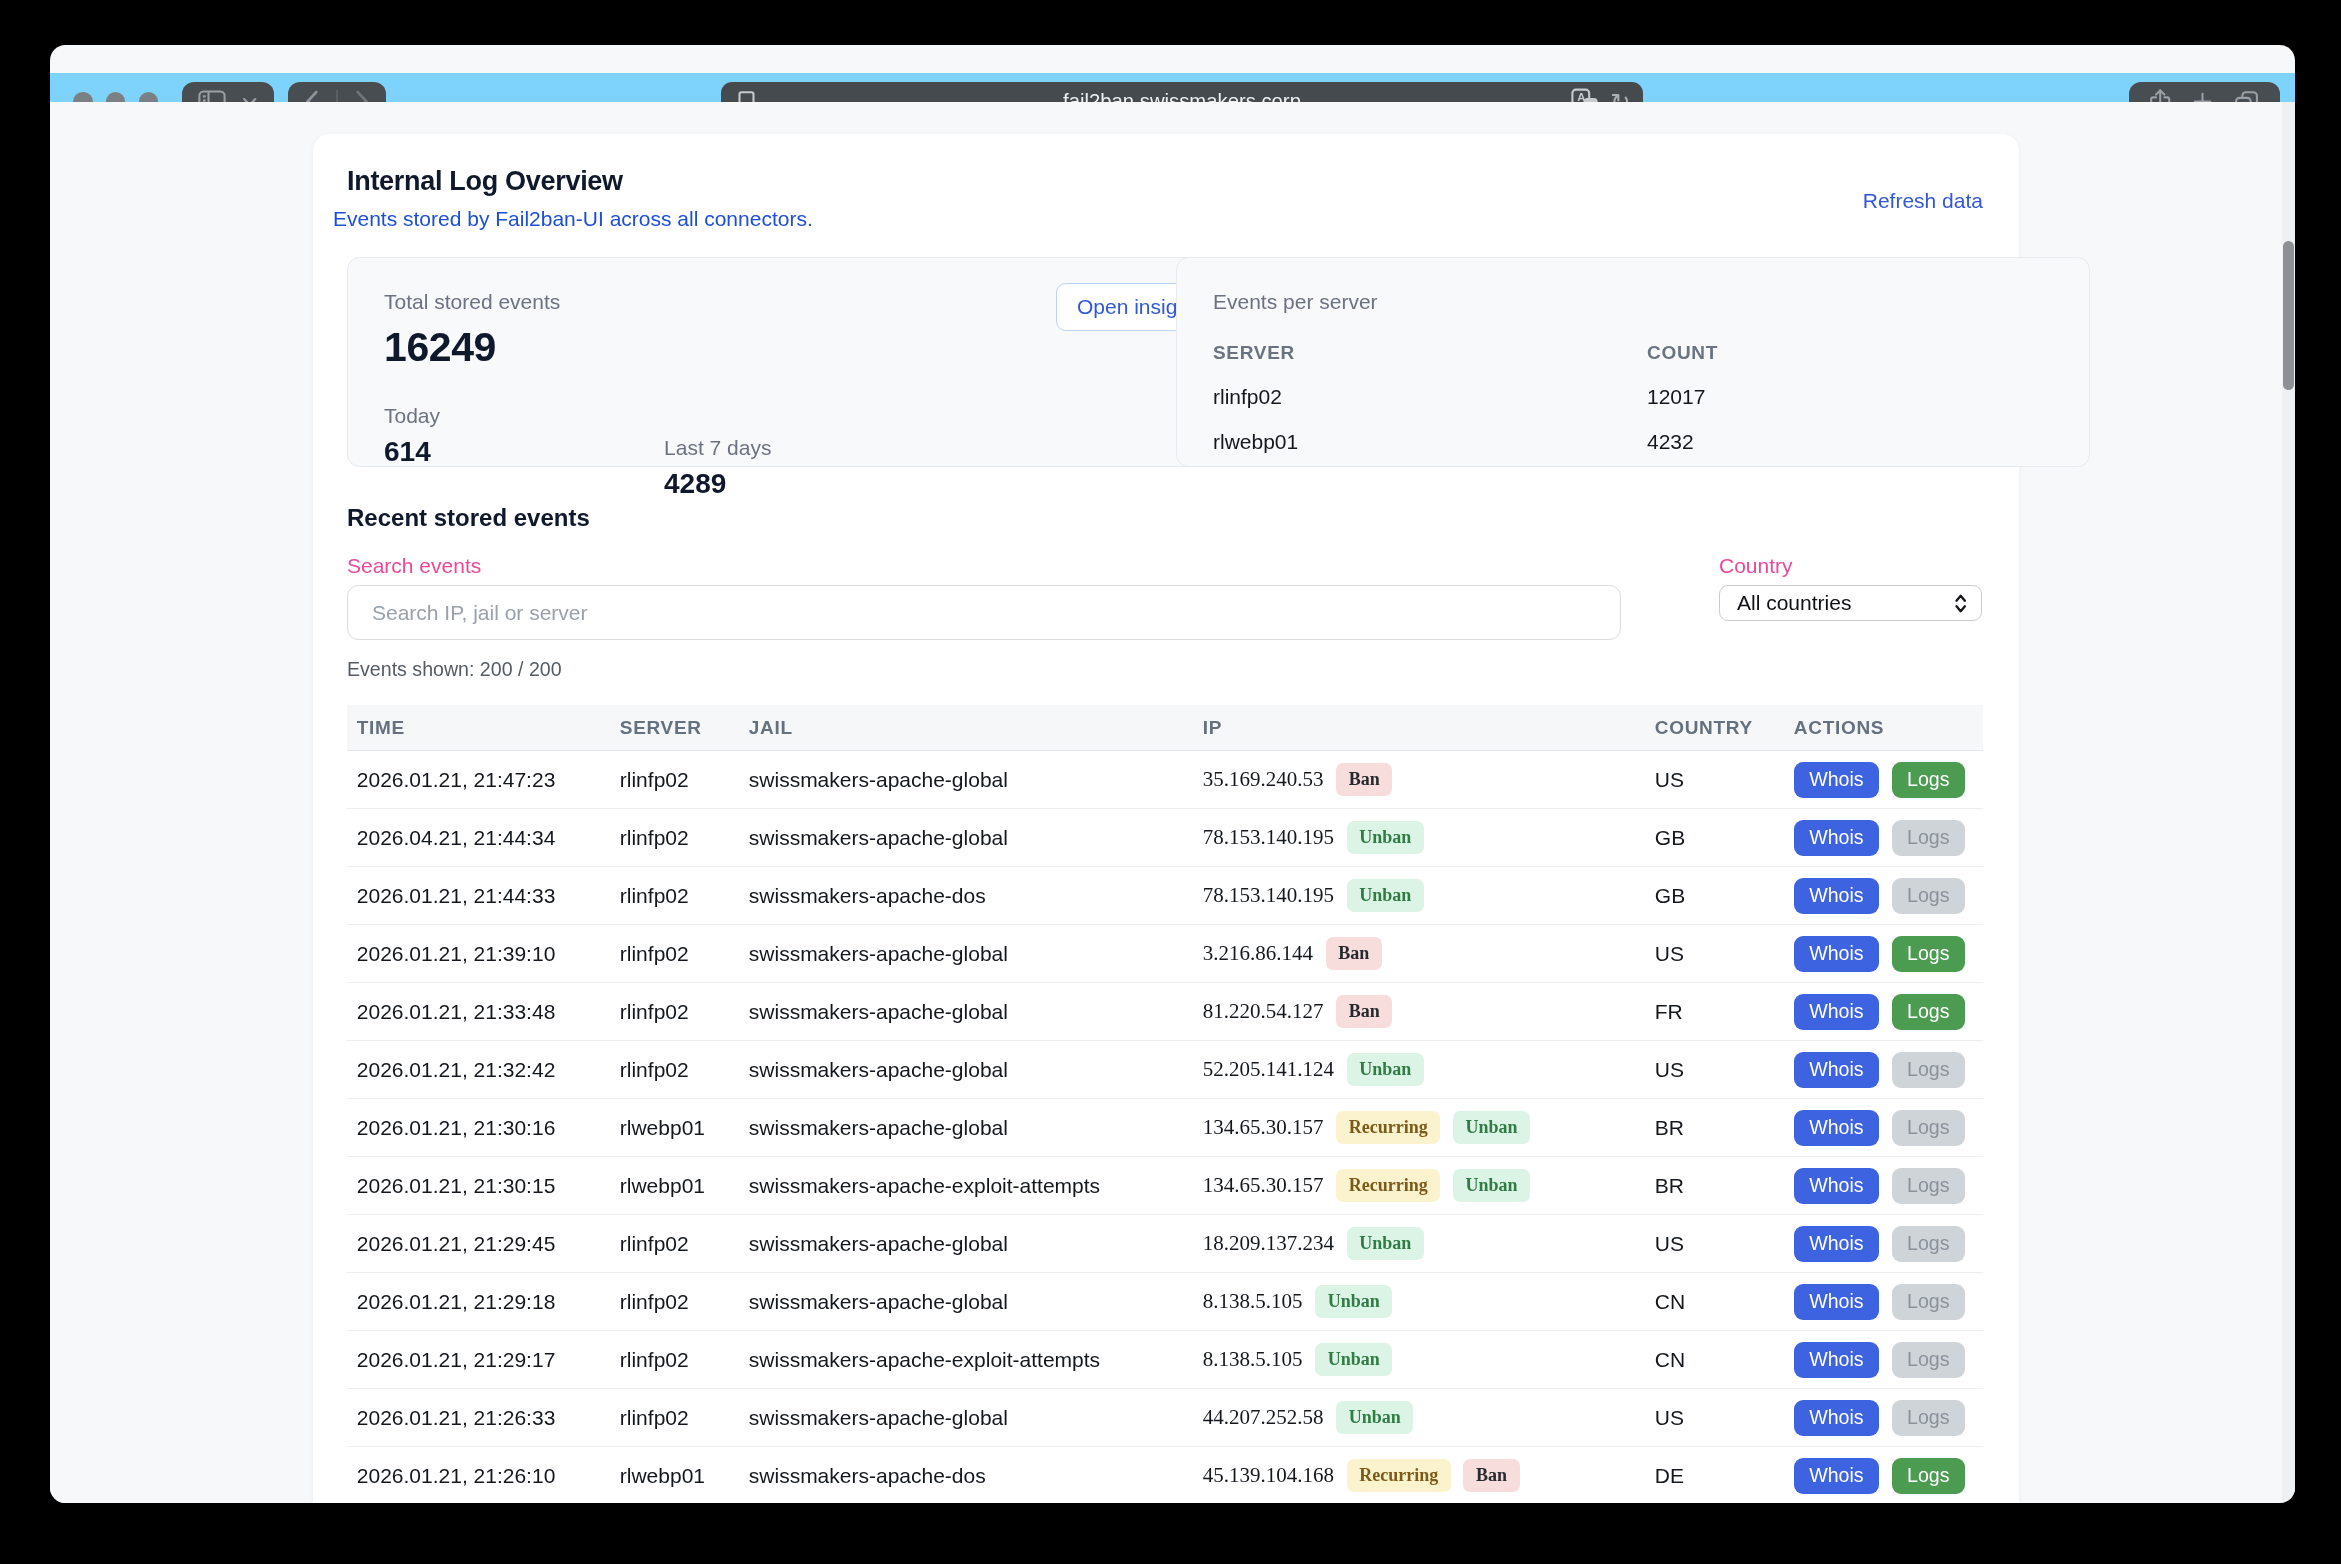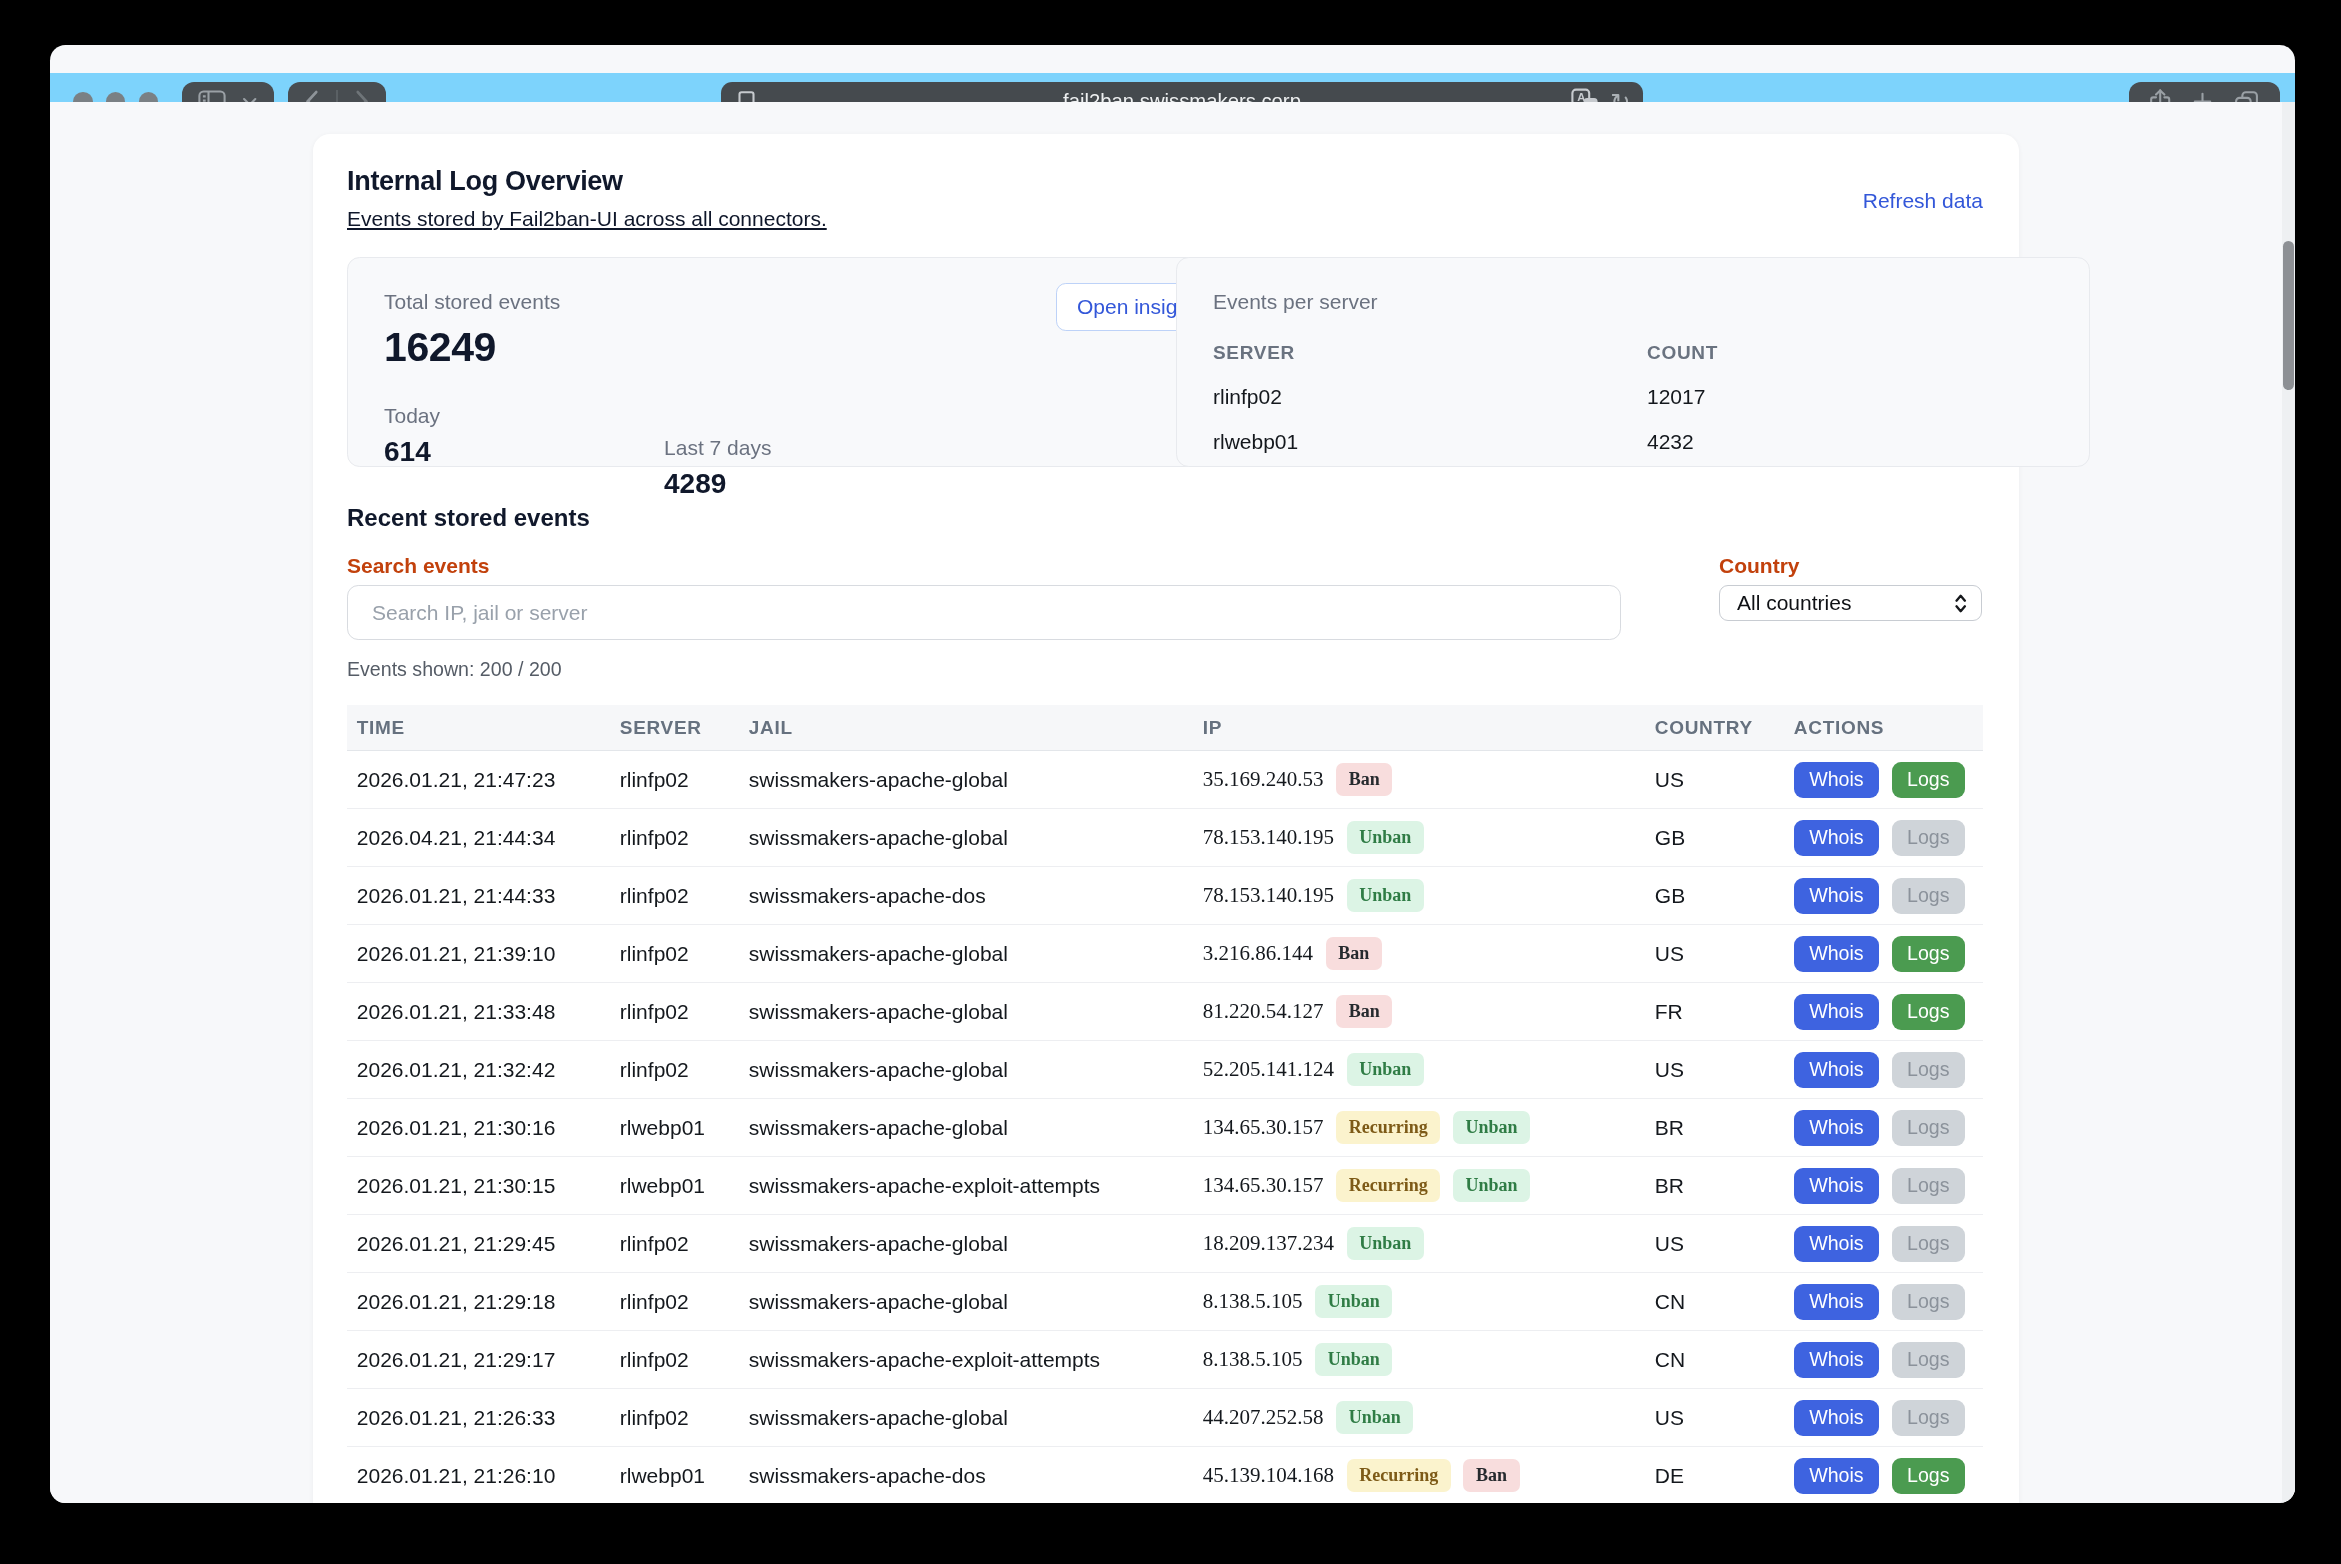--- a/index.html
+++ b/index.html
@@ -28,21 +28,21 @@
   .url-right { position:absolute; right:12.6px; display:flex; gap:11.2px; align-items:center; }
   .reload-glyph { font-size:24px; color:#aab0b4; line-height:1; }
 
   
   .content { position:absolute; top:57px; left:0; right:0; bottom:0; background:#f7f8fa; }
   .main-card { position:absolute; left:263px; top:32px; width:1706px; height:1611px;
     background:#fff; border-radius:17px; box-shadow:0 1.4px 5.6px rgba(16,24,40,.05); }
 
   .page-title { position:absolute; left:34px; top:32px; font-size:27px; font-weight:700;
     color:#10182b; letter-spacing:-0.3px; }
-  .page-sub { position:absolute; left:34px; top:73px; font-size:21px; color:#0f172a;text-decoration:underline; }
+  .page-sub { position:absolute; left:20px; top:73px; font-size:21px; color:#1d4ed8; }
   .refresh { position:absolute; right:36px; top:55px; font-size:21px; color:#3357d9;
     cursor:pointer; }
 
   .stat-card { position:absolute; top:123px; height:210px; width:914px;
     background:#f8f9fb; border:1.4px solid #e8eaee; border-radius:12.6px; }
   .sc1 { left:34px; } .sc2 { left:863px; }
   .sc-label { font-size:21px; color:#6b7280; }
   .sc-big { font-size:41px; font-weight:700; color:#10182b; letter-spacing:-0.4px; margin-top:9.8px; }
   .sc-pad { position:absolute; left:36px; top:32px; right:34px; }
   .insights-btn { position:absolute; top:25px; right:34px; background:#fff;
@@ -52,21 +52,21 @@
   .sc-col2 { margin-left:224px;margin-top:32px; }
   .sc-mid { font-size:28px; font-weight:700; color:#10182b; margin-top:8.4px; }
 
   .ps-head { display:grid; grid-template-columns:434px auto; margin-top:28px;
     font-size:19px; font-weight:700; color:#6a7380; letter-spacing:0.7px; }
   .ps-row { display:grid; grid-template-columns:434px auto; margin-top:21px;
     font-size:21px; color:#14181d; }
 
   .section-h { position:absolute; left:34px; top:370px; font-size:24px; font-weight:700;
     color:#10182b; }
-  .fld-label { position:absolute; top:420px; font-size:21px; font-weight:700; color:#c2410c; }
+  .fld-label { position:absolute; top:420px; font-size:21px; font-weight:400; color:#ec4899; }
   .search-input { position:absolute; left:34px; top:451px; width:1274px; height:55px;
     border:1.4px solid #d8dbe0; border-radius:11.2px; font-size:21px; padding:0 24px;
     color:#14181d; background:#fff; font-family:inherit; outline:none; }
   .search-input::placeholder { color:#99a1ab; }
   .country-select { position:absolute; left:1406px; top:451px; width:263px; height:36px;
     border:1.4px solid #c8ccd2; border-radius:9px; background:#fff; display:flex;
     align-items:center; padding:0 12.6px 0 17px; cursor:pointer; }
   .country-select .val { font-size:21px; color:#0f1115; flex:1; }
   .shown { position:absolute; left:34px; top:524px; font-size:19.6px; color:#555c66; }
 

